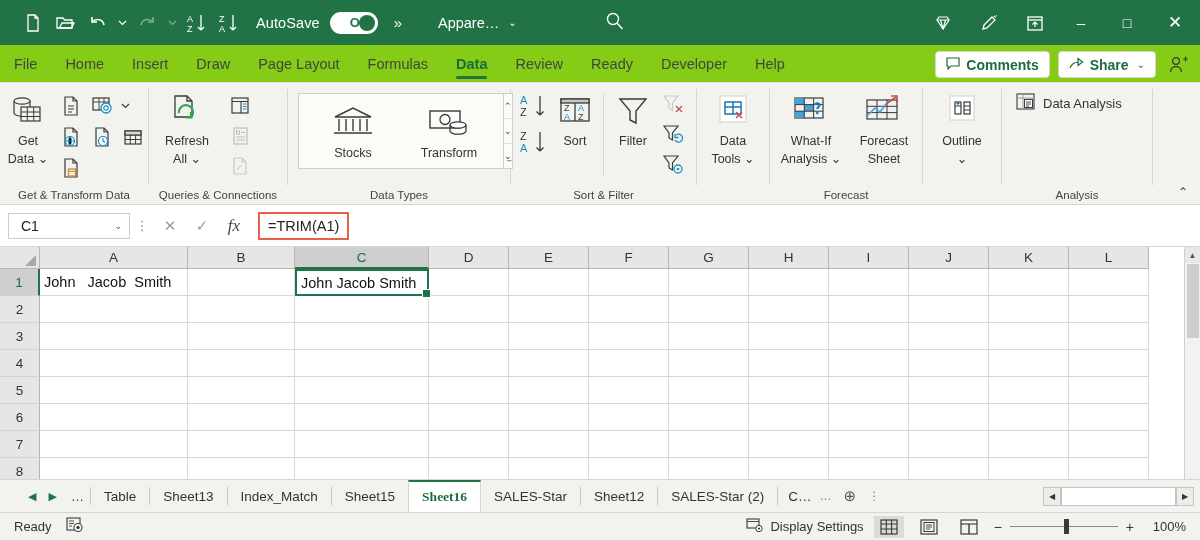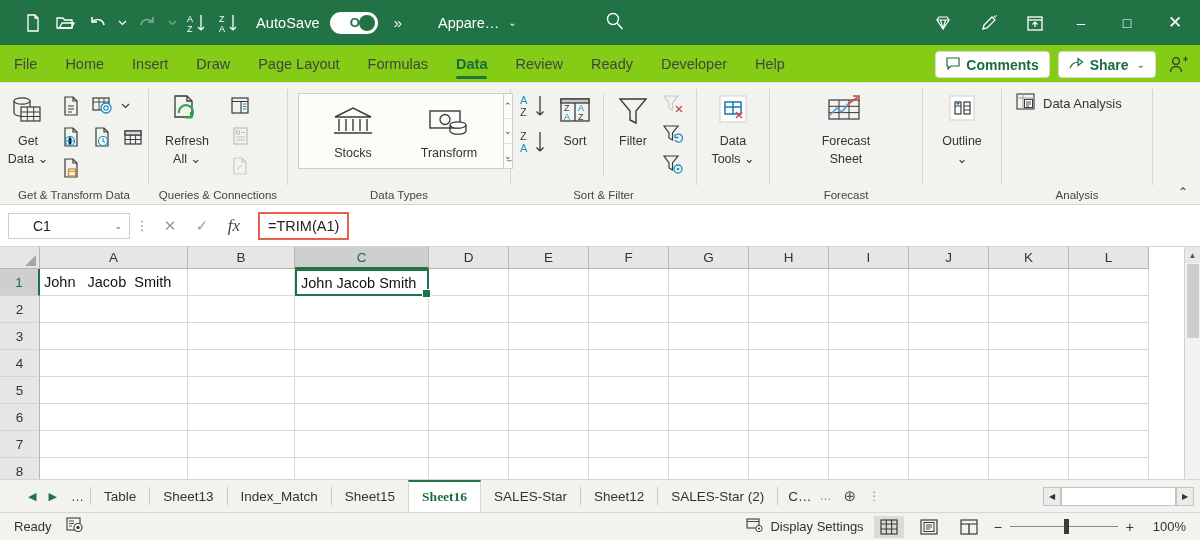--- a/index.html
+++ b/index.html
@@ -112,21 +112,21 @@
     width: 22px; height: 20px; display: flex; align-items: center; justify-content: center;
   }
 
   
   .formulabar {
     height: 42px; flex: 0 0 42px; background: #ffffff;
     display: flex; align-items: center; border-bottom: 1px solid #d6d6d0; padding: 0 8px;
   }
   .namebox {
     width: 122px; height: 26px; border: 1px solid #cdcdc6; background: #fff;
-    display: flex; align-items: center; padding: 0 24px; font-size: 14px; color: #222;
+    display: flex; align-items: center; padding: 0 12px; font-size: 14px; color: #222;
     position: relative;
   }
   .namebox .nb-caret { position: absolute; right: 7px; font-size: 9px; color: #555; }
   .fb-dots { width: 24px; text-align: center; color: #8a8a8a; font-size: 13px; letter-spacing: 0; }
   .fb-btns { display: flex; align-items: center; gap: 0px; }
   .fb-btn { width: 32px; height: 26px; display: flex; align-items: center; justify-content: center; }
   .fx { font-style: italic; font-family: "Liberation Serif", serif; font-size: 17px; color: #444; }
   .fb-input-wrap { flex: 1; height: 28px; display: flex; align-items: center; padding-left: 8px; }
   .fb-highlight {
     border: 2px solid #e8604c; padding: 2px 8px; font-size: 14.5px; color: #222;
@@ -594,20 +594,35 @@
           <div class="lb">Data</div>
           <div class="lb"><span>Tools</span> <span>⌄</span></div>
         </div>
       </div>
       <div class="grp-label"></div>
     </div>
     <div class="grp-sep"></div>
 
     <div class="grp" style="width:152px;">
       <div class="grp-body" style="justify-content:center;">
+        <div class="bigbtn" style="width:76px;">
+          <div class="ic">
+            <svg width="42" height="38" viewBox="0 0 42 38">
+                <rect x="5" y="5" width="28" height="20" fill="none" stroke="#3a3a3a" stroke-width="1.2"></rect>
+                <rect x="5" y="5" width="9.3" height="6.6" fill="#4a9fd4"></rect>
+                <rect x="14.3" y="11.6" width="9.3" height="6.6" fill="#4a9fd4"></rect>
+                <rect x="5" y="18.2" width="9.3" height="6.8" fill="#4a9fd4"></rect>
+                <path d="M5 11.6h28M5 18.2h28M14.3 5v20M23.6 5v20" stroke="#3a3a3a" stroke-width="1"></path>
+                <path d="M25 12c0-2.5 4.5-2.5 4.5 0 0 2-2.2 2-2.2 4" fill="none" stroke="#1a74b5" stroke-width="2"></path>
+                <circle cx="27.3" cy="20" r="1.3" fill="#1a74b5"></circle>
+              </svg>
+          </div>
+          <div class="lb">What-If</div>
+          <div class="lb"><span>Analysis</span> <span>⌄</span></div>
+        </div>
         <div class="bigbtn" style="width:70px;">
           <div class="ic">
             <svg width="42" height="38" viewBox="0 0 42 38">
                 <rect x="4" y="7" width="30" height="19" fill="none" stroke="#3a3a3a" stroke-width="1.2"></rect>
                 <path d="M4 13.3h30M4 19.6h30M14 7v19M24 7v19" stroke="#3a3a3a" stroke-width="1"></path>
                 <path d="M5 22l7-7 5 4 6-8" fill="none" stroke="#4a9fd4" stroke-width="1.6"></path>
                 <path d="M23 11l10-7" fill="none" stroke="#c0504d" stroke-width="1.6"></path>
                 <path d="M28 3h6v6" fill="none" stroke="#c0504d" stroke-width="1.6"></path>
               </svg>
           </div>

